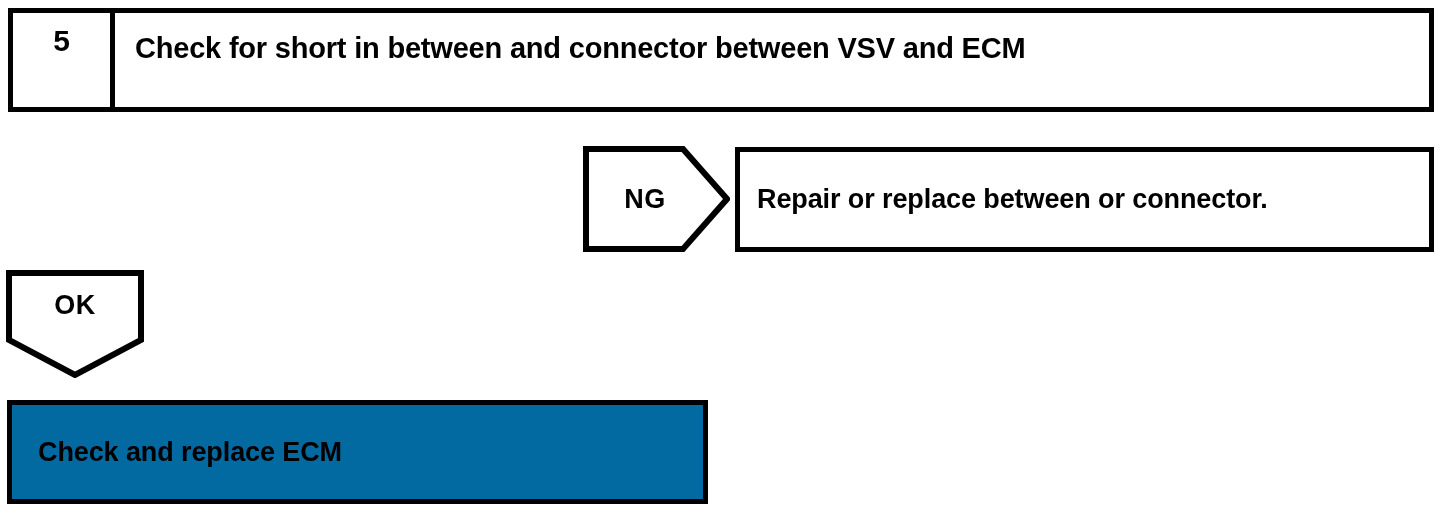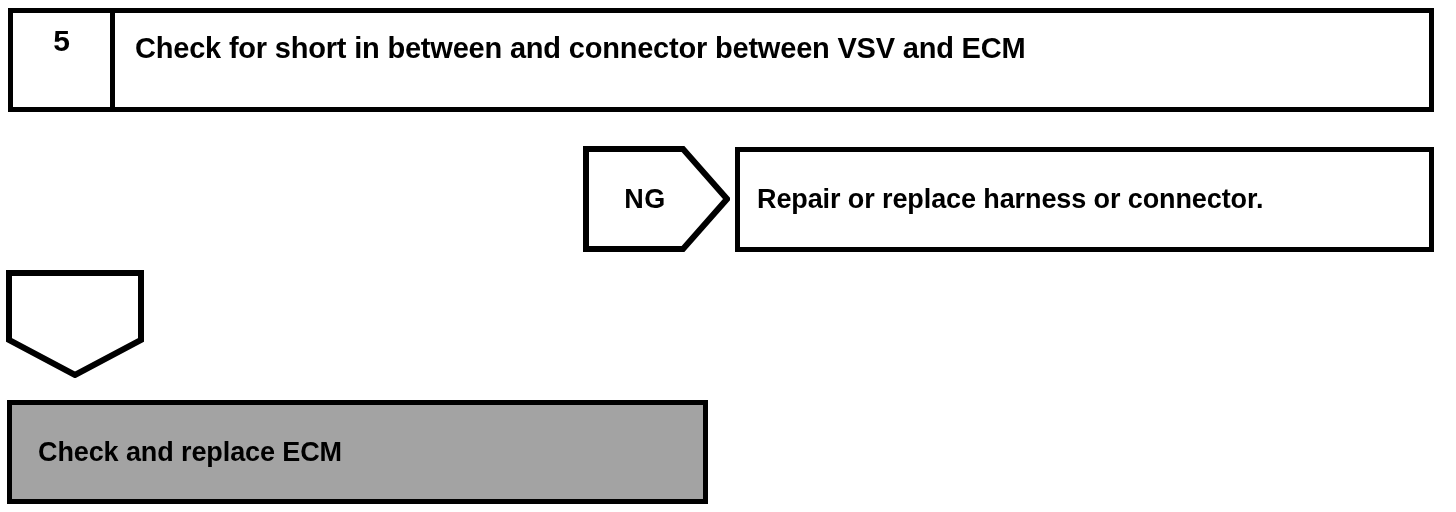--- a/index.html
+++ b/index.html
@@ -142,21 +142,21 @@
 
   
   .result-box {
     position: absolute;
     left: 7px;
     top: 400px;
     width: 701px;
     height: 104px;
     box-sizing: border-box;
     border: 5px solid #000000;
-    background: #a3a3a3;
+    background: #0369a1;
     text-align: center;
   }
   .result-text {
     position: absolute;
     left: 26px;
     top: 32px;
     font-size: 27px;
     font-weight: bold;
     color: #000000;
     white-space: nowrap;
@@ -176,26 +176,27 @@
   </div>
 
   <div class="ng-pentagon">
     <svg viewBox="0 0 147 106" xmlns="http://www.w3.org/2000/svg">
       <polygon points="3,3 100,3 144,53 100,103 3,103" fill="#ffffff" stroke="#000000" stroke-width="6" stroke-linejoin="miter"></polygon>
     </svg>
     <div class="ng-label">NG</div>
   </div>
 
   <div class="repair-box">
-    <div class="repair-text">Repair or replace harness or connector.</div>
+    <div class="repair-text">Repair or replace between or connector.</div>
   </div>
 
   <div class="ok-pentagon">
     <svg viewBox="0 0 138 108" xmlns="http://www.w3.org/2000/svg">
       <polygon points="3,3 135,3 135,70 69,105 3,70" fill="#ffffff" stroke="#000000" stroke-width="6" stroke-linejoin="miter"></polygon>
     </svg>
+    <div class="ok-label">OK</div>
   </div>
 
   <div class="result-box">
     <div class="result-text">Check and replace ECM</div>
   </div>
 
 </div>
 
 </body></html>

